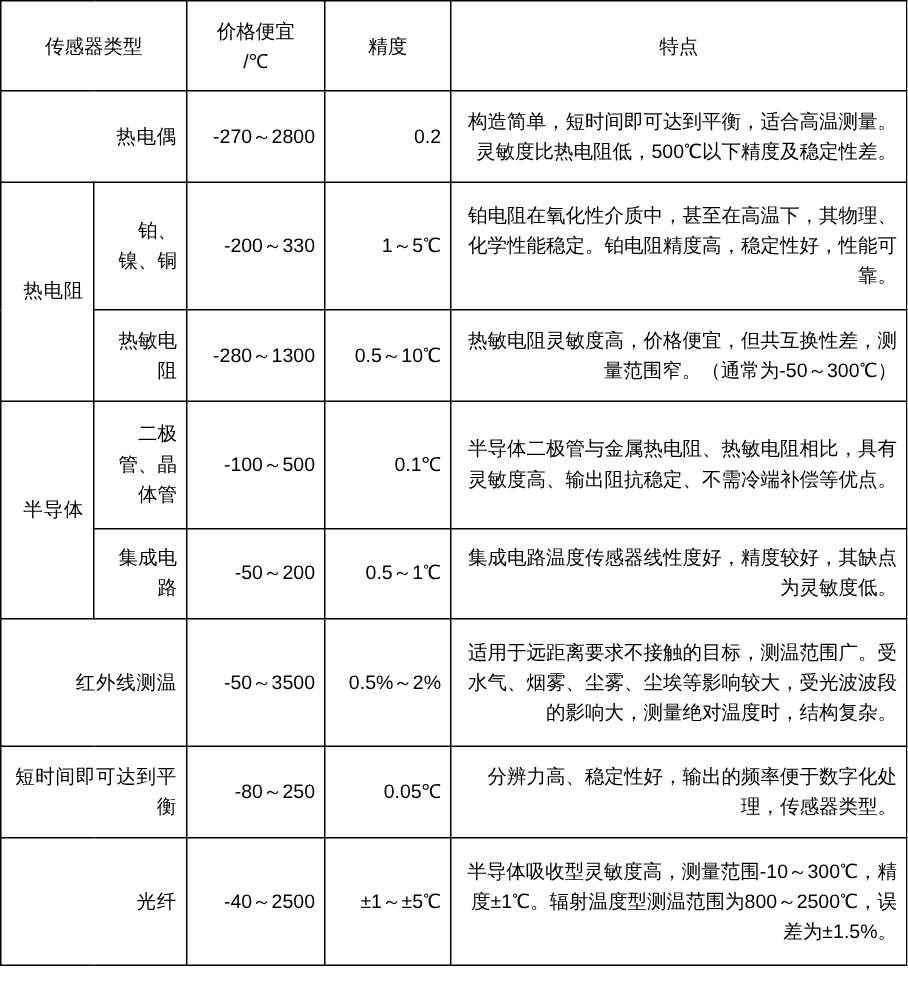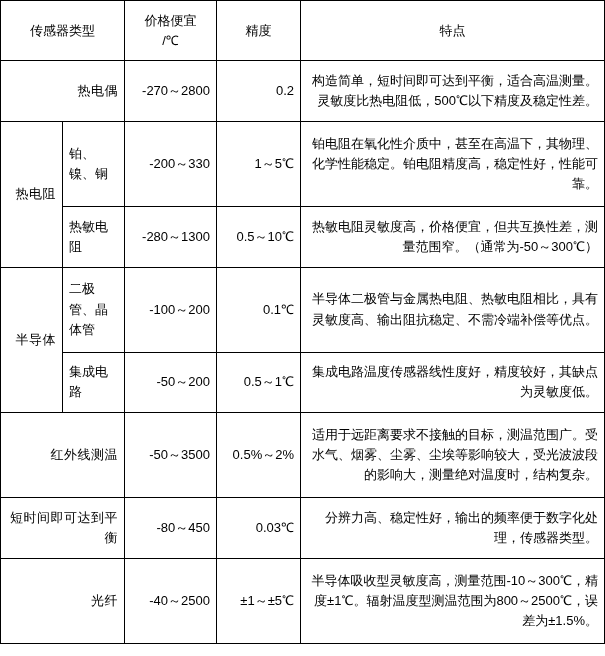--- a/index.html
+++ b/index.html
@@ -34,21 +34,21 @@
   .col-acc    { width: 84px; }
   .col-feat   { width: auto; }
 
   .hdr td {
     text-align: center;
     font-size: 13px;
   }
   .ctr { text-align: right; }
   .feat { text-align: right; padding: 6px 8px; font-size: 13px; }
   .name { text-align: right; font-size: 13px; letter-spacing: 0.5px; }
-  .sub  { text-align: left; font-size: 13px; }
+  .sub  { text-align: right; font-size: 13px; }
 </style>
 </head>
 <body>
 
 <table class="sensor-table">
   <colgroup>
     <col class="col-type">
     <col class="col-sub">
     <col class="col-range">
     <col class="col-acc">
@@ -83,43 +83,43 @@
     <tr>
       <td class="sub">热敏电阻</td>
       <td class="ctr">-280～1300</td>
       <td class="ctr">0.5～10℃</td>
       <td class="feat">热敏电阻灵敏度高，价格便宜，但共互换性差，测量范围窄。（通常为-50～300℃）</td>
     </tr>
 
     <tr>
       <td rowspan="2" class="name">半导体</td>
       <td class="sub">二极管、晶体管</td>
-      <td class="ctr">-100～200</td>
+      <td class="ctr">-100～500</td>
       <td class="ctr">0.1℃</td>
       <td class="feat">半导体二极管与金属热电阻、热敏电阻相比，具有灵敏度高、输出阻抗稳定、不需冷端补偿等优点。</td>
     </tr>
 
     <tr>
       <td class="sub">集成电路</td>
       <td class="ctr">-50～200</td>
       <td class="ctr">0.5～1℃</td>
       <td class="feat">集成电路温度传感器线性度好，精度较好，其缺点为灵敏度低。</td>
     </tr>
 
     <tr>
       <td colspan="2" class="name">红外线测温</td>
       <td class="ctr">-50～3500</td>
       <td class="ctr">0.5%～2%</td>
       <td class="feat">适用于远距离要求不接触的目标，测温范围广。受水气、烟雾、尘雾、尘埃等影响较大，受光波波段的影响大，测量绝对温度时，结构复杂。</td>
     </tr>
 
     <tr>
       <td colspan="2" class="name">短时间即可达到平衡</td>
-      <td class="ctr">-80～450</td>
-      <td class="ctr">0.03℃</td>
+      <td class="ctr">-80～250</td>
+      <td class="ctr">0.05℃</td>
       <td class="feat">分辨力高、稳定性好，输出的频率便于数字化处理，传感器类型。</td>
     </tr>
 
     <tr>
       <td colspan="2" class="name">光纤</td>
       <td class="ctr">-40～2500</td>
       <td class="ctr">±1～±5℃</td>
       <td class="feat">半导体吸收型灵敏度高，测量范围-10～300℃，精度±1℃。辐射温度型测温范围为800～2500℃，误差为±1.5%。</td>
     </tr>
   </tbody>

